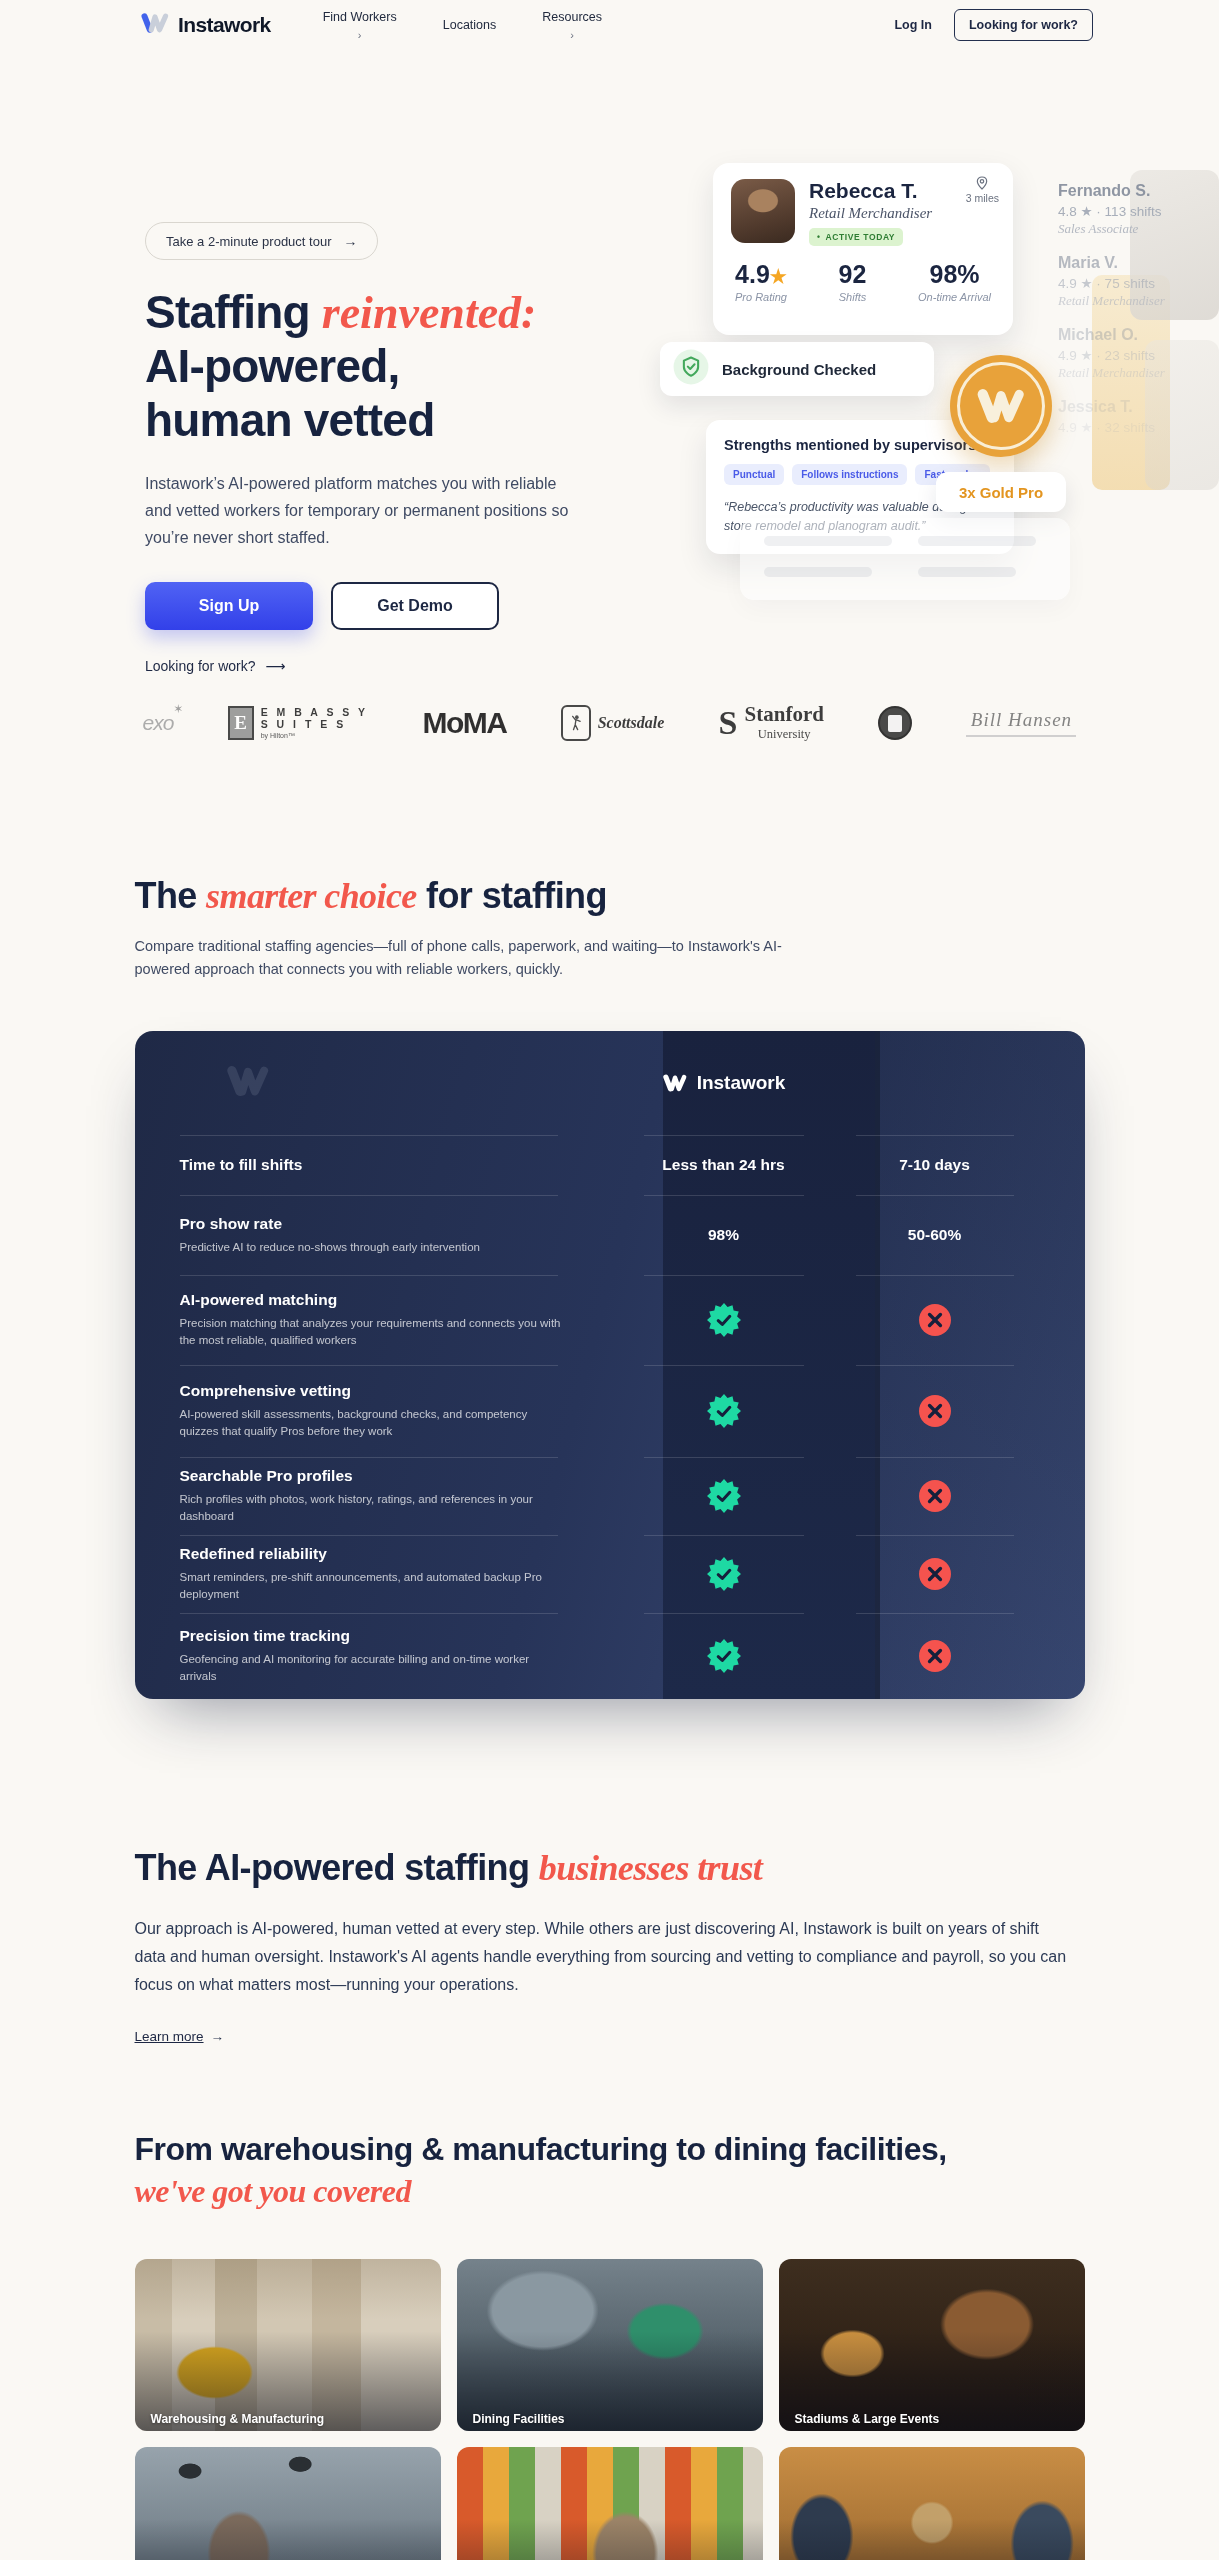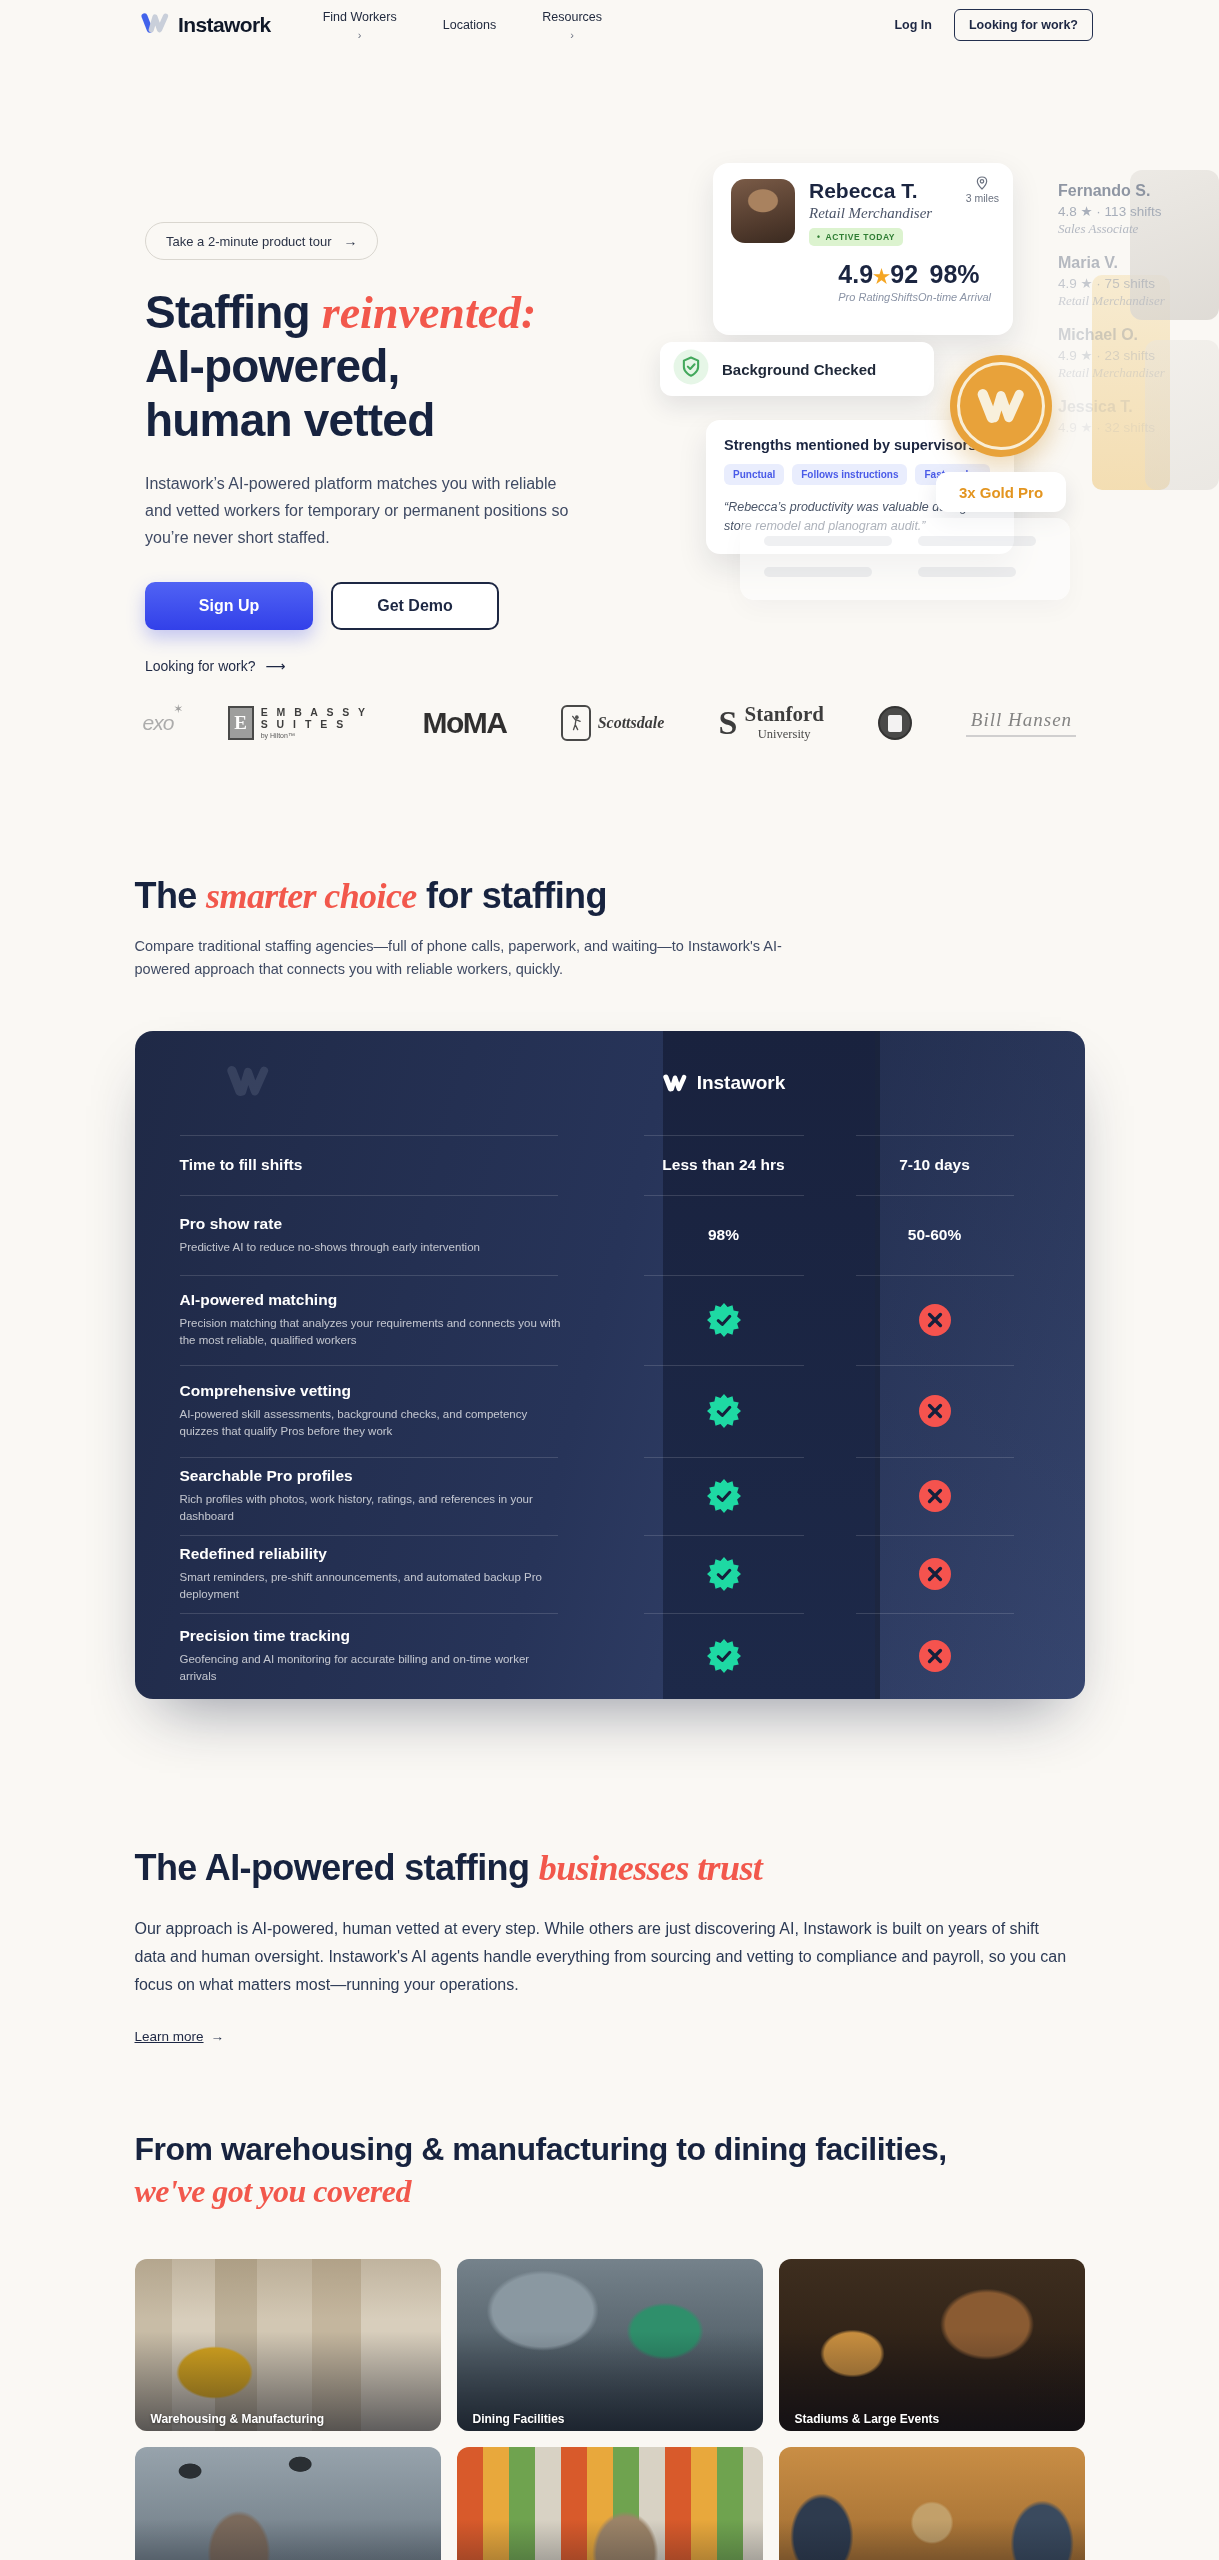--- a/index.html
+++ b/index.html
@@ -65,21 +65,21 @@
   .avatar { width:64px; height:64px; border-radius:14px; flex:none;
     background:radial-gradient(26px 20px at 50% 34%, #a9825f 0 55%, transparent 60%),
                linear-gradient(165deg,#7a5b47 0%, #4e382b 70%, #3a2a20 100%); }
   .pc-name { font-size:21px; font-weight:800; color:#1b2540; }
   .pc-role { font-family:"Liberation Serif", serif; font-style:italic; font-size:15px; color:#4b5468; margin-top:2px; }
   .active-badge { display:inline-flex; align-items:center; gap:5px; margin-top:6px;
     background:#DCF3CF; color:#2F7D33; font-size:8.5px; font-weight:800; letter-spacing:.6px;
     padding:4px 8px; border-radius:5px; }
   .pc-distance { position:absolute; right:14px; top:12px; text-align:center; color:#6b7280; font-size:10.5px; }
   .pc-distance svg { width:16px; height:16px; display:block; margin:0 auto 1px; }
-  .pc-stats { display:flex; justify-content:flex-end; margin-top:14px; padding:0 4px; }
+  .pc-stats { display:flex; justify-content:space-between; margin-top:14px; padding:0 4px; }
   .stat { text-align:center; }
   .stat-val { font-size:25px; font-weight:800; color:#1b2540; }
   .stat-star { color:#F5A623; font-size:19px; }
   .stat-label { font-size:11px; color:#8b94a6; margin-top:2px;font-style:italic; }
 
   .bgcheck-card { position:absolute; left:660px; top:292px; width:274px; height:54px;
     background:#fff; border-radius:12px; box-shadow:0 10px 24px rgba(20,30,60,.10);
     display:flex; align-items:center; gap:12px; padding:0 12px; }
   .bgcheck-card svg { width:38px; height:38px; flex:none; }
   .bgcheck-label { font-size:15px; font-weight:600; color:#1f2838; }

